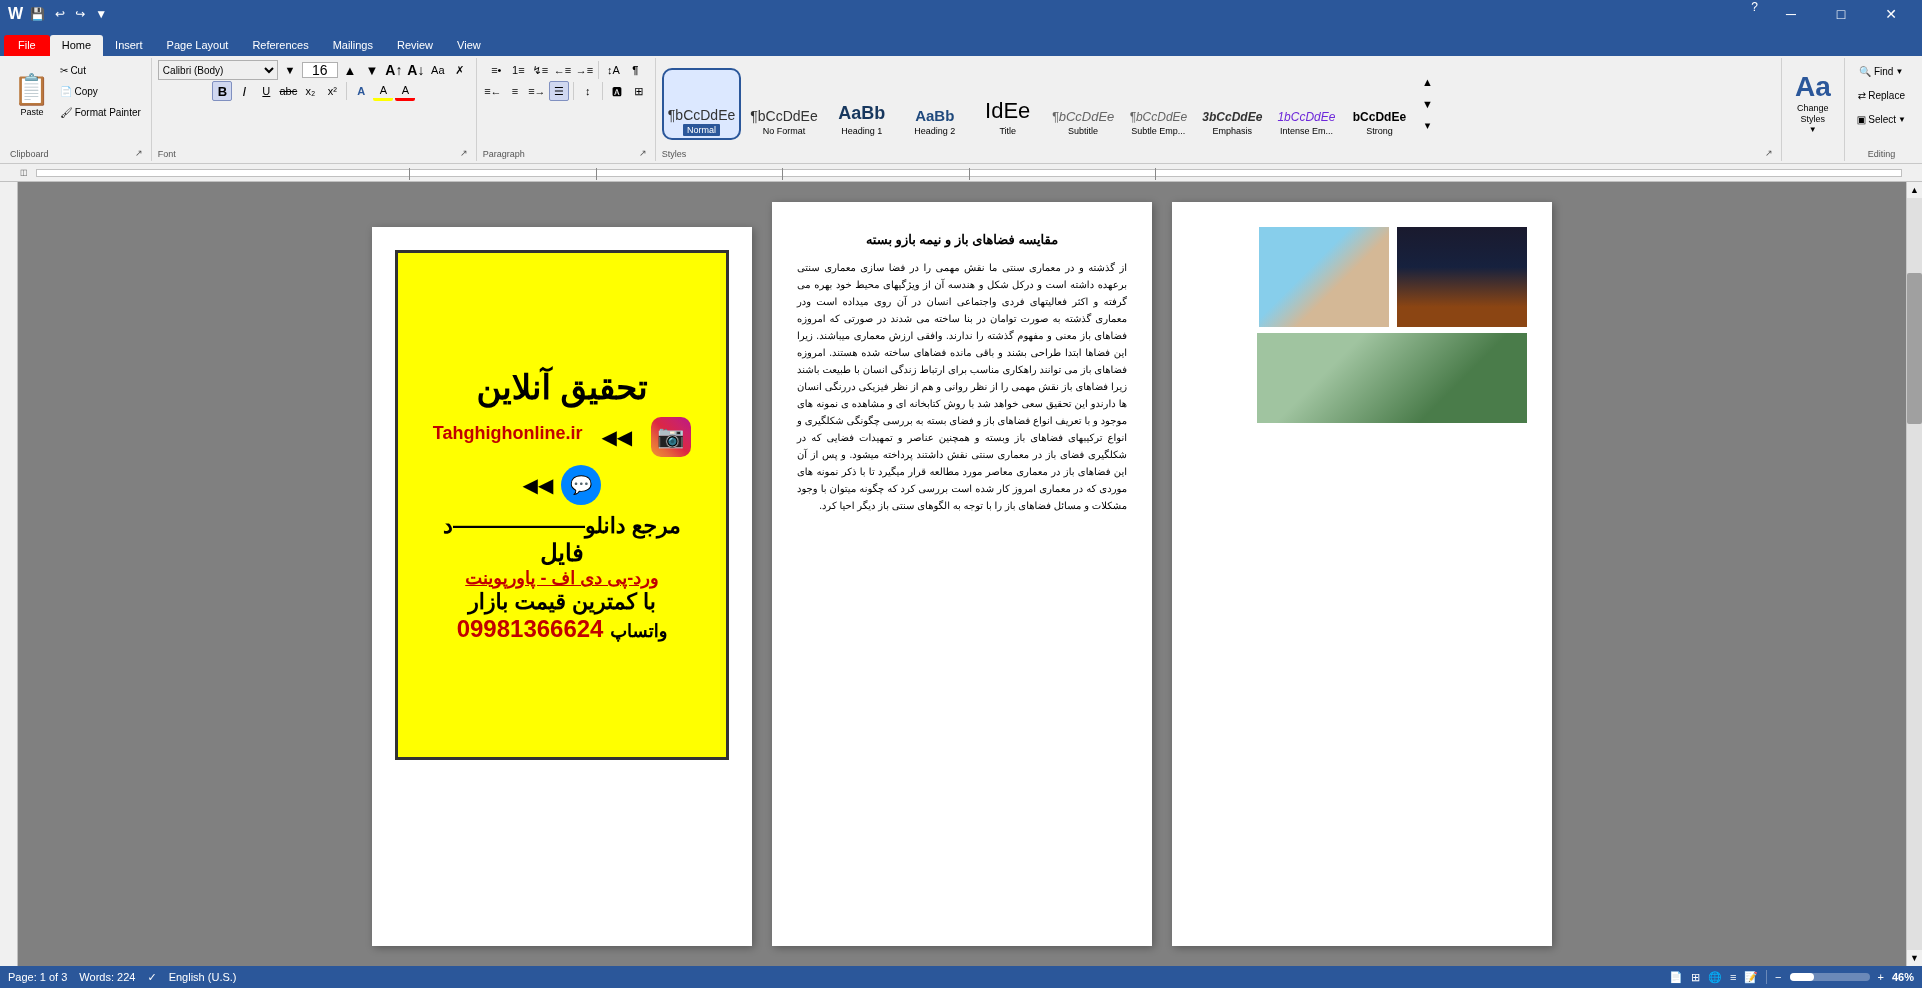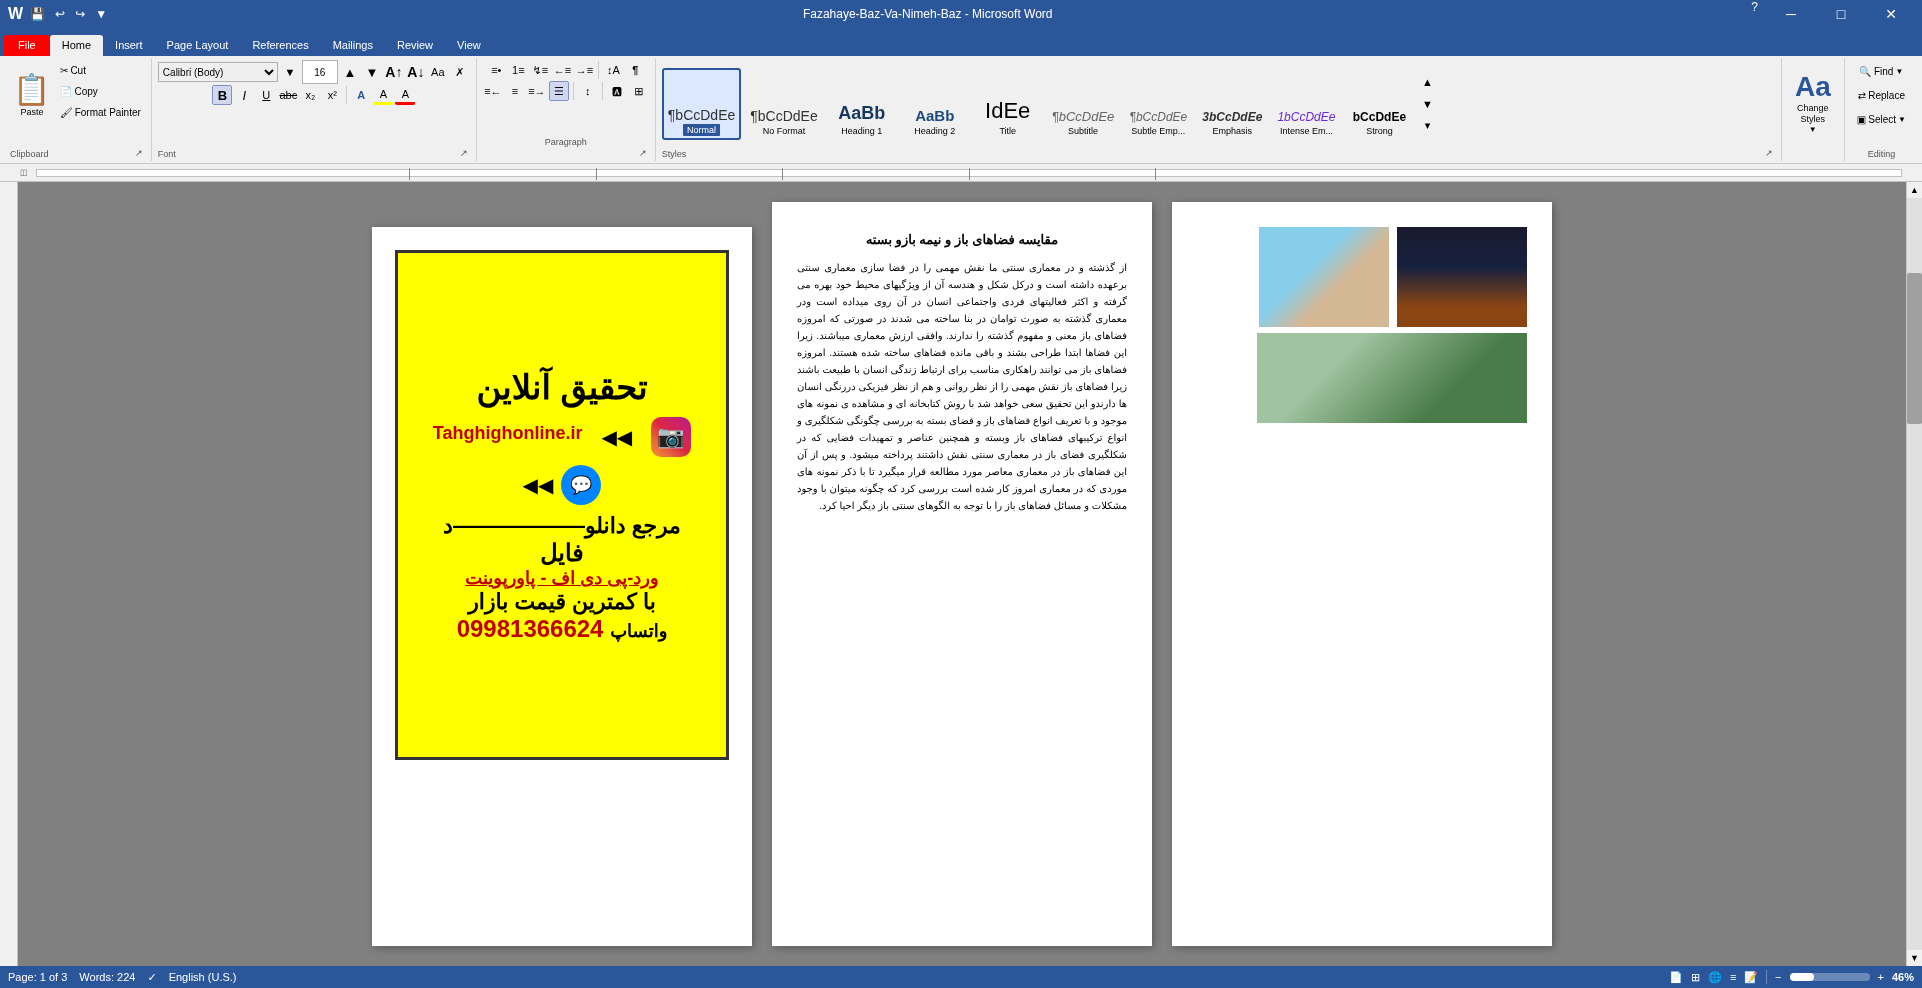--- a/index.html
+++ b/index.html
@@ -99,42 +99,42 @@
     .small-btn {
       display: flex; align-items: center; gap: 2px;
       padding: 1px 4px; cursor: pointer; border-radius: 2px;
       font-size: 10px; white-space: nowrap; height: 20px;
     }
 
     
     .font-group .ribbon-group-content { flex-direction: column; gap: 1px; }
     .font-row { display: flex; align-items: center; gap: 2px; }
     .font-select { height: 20px; font-size: 10px; border: 1px solid #b0b0b0; min-width: 120px; }
-    .font-size-input { height: 24px; width: 36px; font-size: 10px; border: 1px solid #b0b0b0; text-align: center; }
+    .font-size-input { height: 16px; width: 36px; font-size: 14px; border: 1px solid #b0b0b0; text-align: center; }
     .icon-btn {
       width: 20px; height: 20px;
       display: flex; align-items: center; justify-content: center;
       cursor: pointer; border-radius: 2px; font-size: 11px; border: none; background: transparent;
     }
 
     
     .para-group .ribbon-group-content { flex-direction: column; gap: 1px; }
 
     
     .styles-group { flex: 1; }
     .styles-group .ribbon-group-content { gap: 3px; overflow: hidden; }
     .style-item {
       display: flex;
       flex-direction: column;
       align-items: center;
       justify-content: flex-end;
       border: 2px solid transparent;
       cursor: pointer;
       padding: 2px 4px;
-      border-radius: 3px;
+      border-radius: 10px;
       min-width: 70px;
       height: 72px;
     }
     .style-item.active { border-color: #2b579a; background: #dce8ff; }
     .style-label { font-size: 9px; margin-top: 2px; text-align: center; }
 
     
     .ruler {
       height: 18px;
       background: #f0f0f0;
@@ -293,23 +293,20 @@
 
   <div class="title-bar">
     <div class="title-bar-left">
       <div class="qat">
         <span style="font-size:16px;font-weight:bold;color:#fff;">W</span>
         <span class="qat-btn">💾</span>
         <span class="qat-btn">↩</span>
         <span class="qat-btn">↪</span>
         <span class="qat-btn">▼</span>
       </div>
-    </div>
-    <div class="title-bar-center">
-      <span>Fazahaye-Baz-Va-Nimeh-Baz - Microsoft Word</span>
     </div>
     <div class="title-bar-right">
       <span style="color:white;font-size:12px;cursor:pointer;padding:0 6px;">?</span>
       <div class="title-btn">─</div>
       <div class="title-btn">□</div>
       <div class="title-btn close">✕</div>
     </div>
   </div>
 
   <div class="ribbon-tabs">
@@ -420,21 +417,21 @@
             <span class="icon-btn">≡</span>
             <span class="icon-btn">≡→</span>
             <span class="icon-btn" style="background:#d0d8f0;border:1px solid #8090c0;">☰</span>
             <span style="width:1px;background:#ccc;height:18px;margin:0 2px;"></span>
             <span class="icon-btn">↕</span>
             <span style="width:1px;background:#ccc;height:18px;margin:0 2px;"></span>
             <span class="icon-btn">🅰</span>
             <span class="icon-btn">⊞</span>
           </div>
         </div>
-        <div style="display:flex;justify-content:space-between;align-items:center;flex-direction:column;">
+        <div style="display:flex;justify-content:space-between;align-items:center;">
           <span class="ribbon-group-label">Paragraph</span>
           <span class="dialog-launcher">↗</span>
         </div>
       </div>
 
       <div class="ribbon-group styles-group">
         <div class="ribbon-group-content">
 
           <div class="style-item active">
             <div style="font-size:14px;color:#333;text-align:center;line-height:1;">¶bCcDdEe</div>

